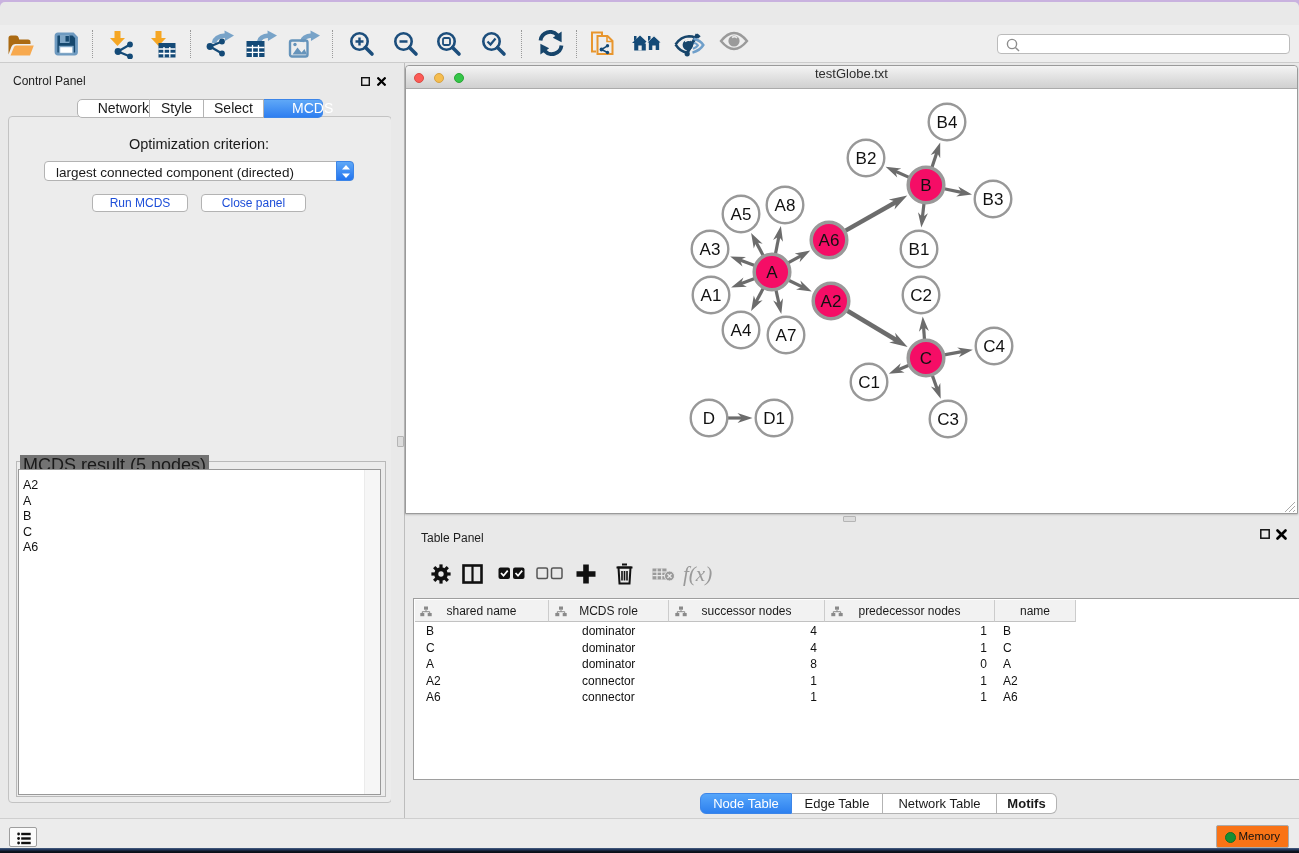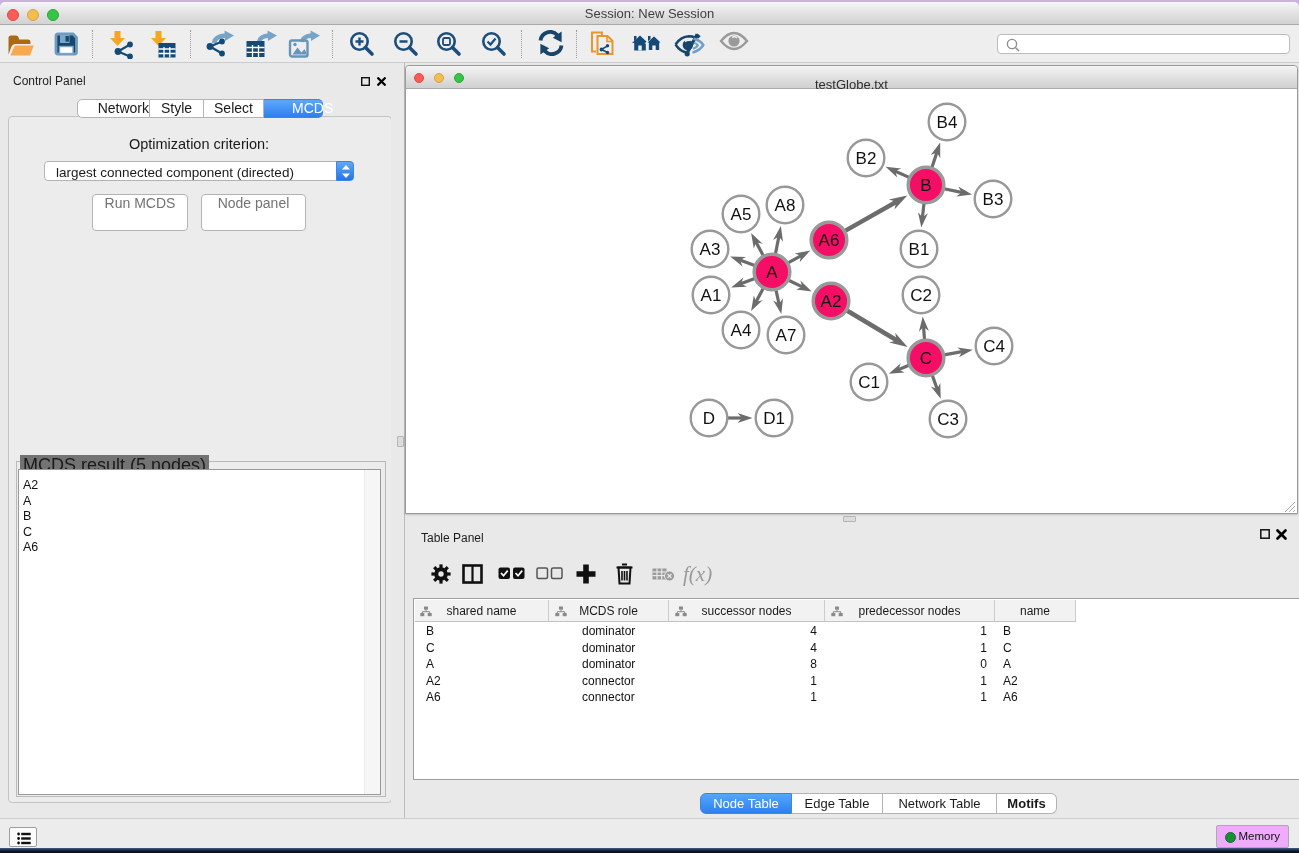--- a/index.html
+++ b/index.html
@@ -45,74 +45,68 @@
 #cp-tabs { left:77px; top:36px; width:246px; }
 #cp-pane { left:8px; top:53px; width:384px; height:687px; border:1px solid #c3c3c3;
   border-radius:4px; background:#ececec; }
 #optlabel { left:7px; top:73px; width:384px; text-align:center; font-size:14.5px; color:#1a1a1a; }
 #combo { left:44px; top:98px; width:310px; height:20px; background:#ffffff;
   border:1px solid #b3b3b3; border-radius:4px; }
 #combo .ctext { left:11px; top:2.5px; font-size:13.5px; color:#1a1a1a; }
 #combo .stepper { right:-1px; top:-1px; width:18px; height:20px; border-radius:0 4px 4px 0;
   background:linear-gradient(#5fa8f7,#2374ef); border:1px solid #3c85e8; }
 .btn { background:#ffffff; border:1px solid #b3b3b3; border-radius:4px;
-  font-size:14px; color:#737373; text-align:center; line-height:17px; height:37px; }
+  font-size:12px; color:#1d4ed8; text-align:center; line-height:17px; height:18px; }
 #btn-run { left:92px; top:131px; width:96px; }
 #btn-close { left:201px; top:131px; width:105px; }
 
 #fieldset { left:16px; top:398px; width:370px; height:336px; border:1px solid #b9b9b9; }
 #fieldlegend { left:20px; top:392px; background:#737373; font-size:18px; color:#1a1a1a; padding:0 3px; }
 #mcdslist { left:18px; top:406px; width:363px; height:326px; background:#ffffff;
   border:1px solid #999999; font-size:12.5px; color:#111; line-height:15.6px; padding:8px 0 0 4px; }
 #mcdsscroll { left:364px; top:407px; width:16px; height:324px; background:#f6f6f6;
   border-left:1px solid #ebebeb; }
 
 #netwin { left:405px; top:63px; width:893px; height:449px; background:#ffffff;
   border:1px solid #9a9a9a; border-radius:4px 4px 0 0;
   box-shadow:0 1px 2px rgba(0,0,0,0.18); }
 #nw-title { left:0; top:0; width:891px; height:23px;
   background:linear-gradient(#f4f4f4, #dedede 60%, #d0d0d0);
   border-bottom:1px solid #ababab; border-radius:4px 4px 0 0; }
 #nw-title .t-red { left:8px; top:7px; width:10px; height:10px; background:#fc5b57; border:1px solid #d94c44;}
 #nw-title .t-yel { left:28px; top:7px; width:10px; height:10px; background:#f5bd4f; border:1px solid #d6a243;}
 #nw-title .t-grn { left:48px; top:7px; width:10px; height:10px; background:#35c649; border:1px solid #2aa636;}
-#nw-title .ttl { width:100%; text-align:center; top:11px; font-size:13px; color:#2d2d2d; }
+#nw-title .ttl { width:100%; text-align:center; top:0; font-size:13px; color:#2d2d2d; }
 
 #tablepanel { left:405px; top:520px; width:894px; height:296px; background:#e9e9e9; }
 #tablebox { left:8px; top:76px; width:1284px; height:182px; background:#ffffff;
   border:1px solid #9e9e9e; }
 .th { top:1px; height:22px; background:#f2f2f2; border-right:1px solid #cccccc;
   border-bottom:1px solid #c2c2c2; font-size:12px; color:#1a1a1a; text-align:center; line-height:22px; }
 .td { font-size:12px; color:#111; height:16.5px; line-height:16.5px; }
 .tabrow2 { height:21px; display:flex;padding-left:28px; }
 .tab2 { font-size:13px; color:#1a1a1a; background:#ffffff; border:1px solid #b3b3b3;
   border-left:none; text-align:center; line-height:19px; }
 .tab2.first { border-left:1px solid #b3b3b3; border-radius:6px 0 0 6px; }
 .tab2.last { border-radius:0 6px 6px 0;font-weight:bold; }
 .tab2.sel { background:linear-gradient(#56a6fa,#2d80ef); color:#ffffff; border-color:#3c85e8; }
 
 #statusbar { left:0; top:816px; width:1299px; height:31px; background:#ececec;
   border-top:1px solid #cfcfcf; }
 #sb-listbtn { left:9px; top:8px; width:28px; height:20px; background:#fbfbfb;
   border:1px solid #9e9e9e; border-radius:2px; }
-#sb-mem { left:1216px; top:6px; width:73px; height:23px; background:#f0abfc;
+#sb-mem { left:1216px; top:6px; width:73px; height:23px; background:#f97316;
   border:1px solid #ababab; border-radius:2px; font-size:11.5px; color:#111;
   line-height:21px; text-align:right; padding-right:8px; }
 #sb-mem .dot { left:8px; top:5.5px; width:11px; height:11px; border-radius:50%;
   background:#168f35; border:1px solid #11702a; }
 </style>
 </head>
 <body>
 <div id="app" class="abs">
-  <div id="titlebar" class="abs">
-    <div class="abs tl t-red"></div>
-      <div class="abs tl t-yel"></div>
-      <div class="abs tl t-grn"></div>
-    <div class="abs ttl">Session: New Session</div>
-  </div>
   <div id="toolbar" class="abs">
 
     <svg class="abs ticon" style="left:7px" width="30" height="28" viewBox="0 0 30 28">
       <path d="M1.5 24.5 V8 q0-2.5 2.5-2.5 h5 q2 0 2.5 1.8 l0.7 2.2 h8.8 q2.5 0 2.5 2.5 v2 h-15 q-3 0-4.2 3 z" fill="#ab6a12"></path>
       <path d="M3.5 25.5 L7 17 q0.6-1.6 2.2-1.6 h17.6 L23 25.5 z" fill="#f7a94e"></path>
     </svg>
 
     <svg class="abs ticon" style="left:52px" width="28" height="28" viewBox="0 0 28 28">
       <path d="M4 6 q0-2 2-2 h15 l3.5 3.5 V22 q0 2-2 2 H6 q-2 0-2-2 z" fill="#16486e" stroke="#6e9ac0" stroke-width="2.8"></path>
       <rect x="8" y="5" width="9.5" height="8" fill="#7fa6c6"></rect>
@@ -270,21 +264,21 @@
     <div id="combo" class="abs">
       <div class="abs ctext">largest connected component (directed)</div>
       <div class="abs stepper">
         <svg class="abs" style="left:3px;top:2px" width="12" height="15" viewBox="0 0 12 15">
           <path d="M6 1 L10 5.5 H2 z" fill="#ffffff"></path>
           <path d="M6 14 L2 9.5 H10 z" fill="#ffffff"></path>
         </svg>
       </div>
     </div>
     <div id="btn-run" class="abs btn">Run MCDS</div>
-    <div id="btn-close" class="abs btn">Node panel</div>
+    <div id="btn-close" class="abs btn">Close panel</div>
     <div id="fieldset" class="abs"></div>
     <div id="fieldlegend" class="abs">MCDS result (5 nodes)</div>
     <div id="mcdslist" class="abs">A2<br>A<br>B<br>C<br>A6</div>
     <div id="mcdsscroll" class="abs"></div>
   </div>
   <div id="vdivider" class="abs"></div>
   <div id="vgrip" class="abs"></div>
 
   <div id="netwin" class="abs">
     <div id="nw-title" class="abs">

